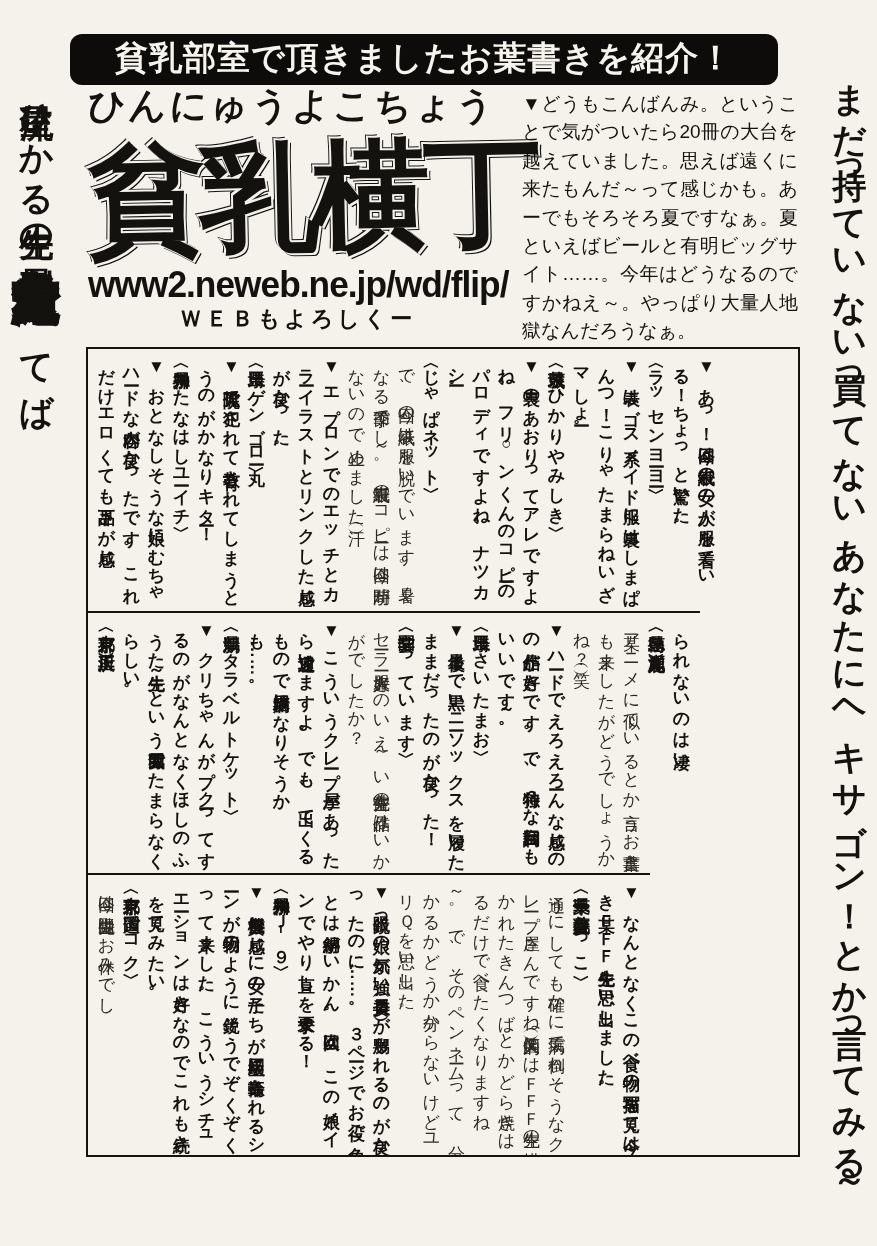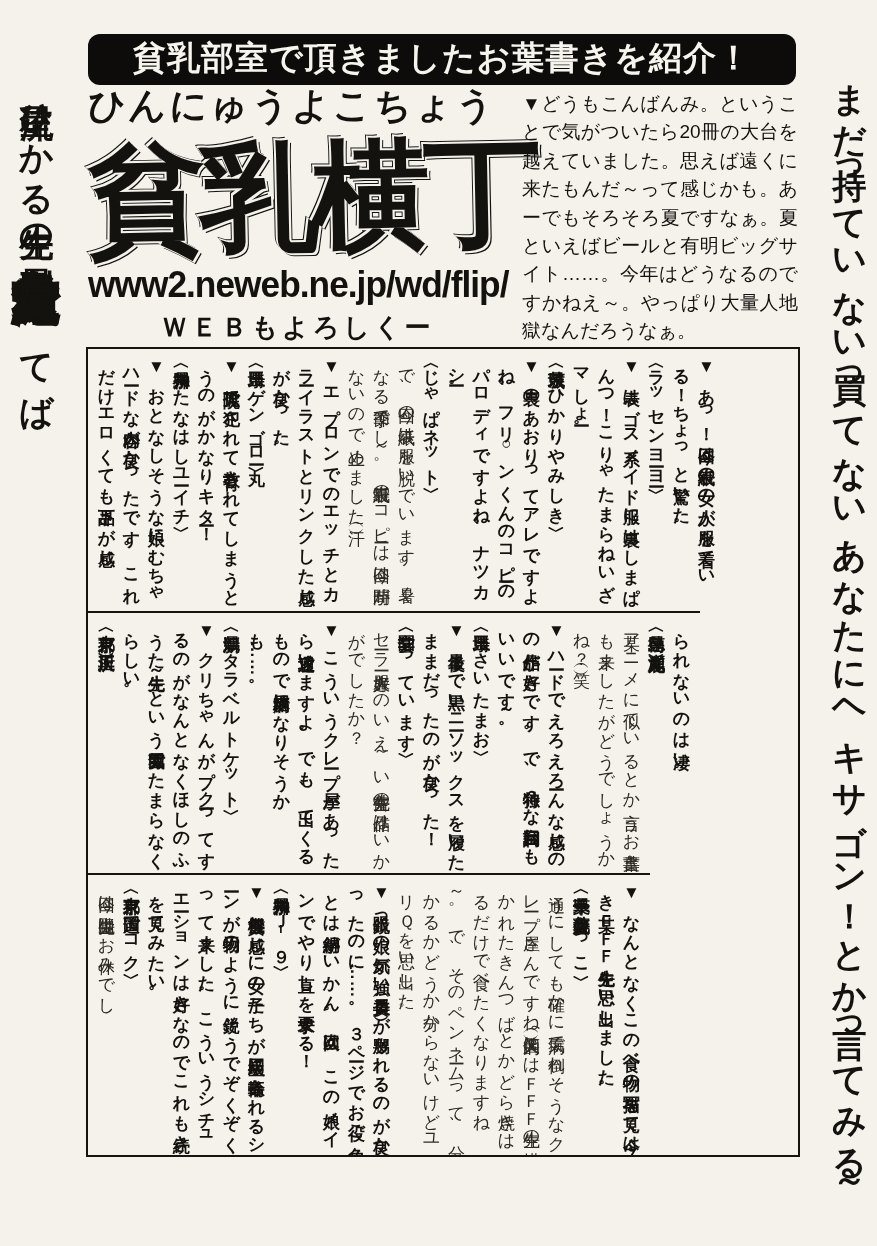--- a/index.html
+++ b/index.html
@@ -10,21 +10,21 @@
   .page{
     position:relative;
     width:877px;height:1246px;
     margin:0 auto;
     background:#f5f2ec;
     color:#14120f;
     overflow:hidden;
   }
   
   .banner{
-    position:absolute;left:88px;top:34px;width:708px;height:48px;
+    position:absolute;left:70px;top:34px;width:708px;height:48px;
     background:#0e0c0a;border-radius:12px;
     display:flex;align-items:center;justify-content:center;
     color:#f7f4ee;font-size:33px;font-weight:bold;letter-spacing:1px;
     white-space:nowrap;
     border-bottom:3px solid #0e0c0a;
   }
   
   .logo{
     position:absolute;left:88px;top:86px;width:438px;
   }
@@ -38,22 +38,22 @@
     line-height:1.18;white-space:nowrap;
     transform:rotate(-1.2deg);
     text-shadow:2px 2px 0 #f5f2ec,-2px -2px 0 #f5f2ec,3px 3px 0 #14120f,-3px -3px 0 #14120f;
   }
   .logo-url{
     font-size:36px;font-weight:800;letter-spacing:-1px;
     white-space:nowrap;line-height:1.05;
     transform:scaleX(0.98);transform-origin:left;
   }
   .logo-web{
-    font-size:26px;font-weight:bold;letter-spacing:4px;
-    text-align:center;width:420px;line-height:1.2;margin-top:8px;
+    font-size:22px;font-weight:bold;letter-spacing:4px;
+    text-align:center;width:420px;line-height:1.2;margin-top:2px;
     white-space:nowrap;
   }
   
   .intro{
     position:absolute;left:522px;top:90px;width:276px;height:256px;
     font-size:19px;font-weight:normal;line-height:28.4px;
     word-break:break-all;text-align:justify;
   }
   
   .vmargin{

